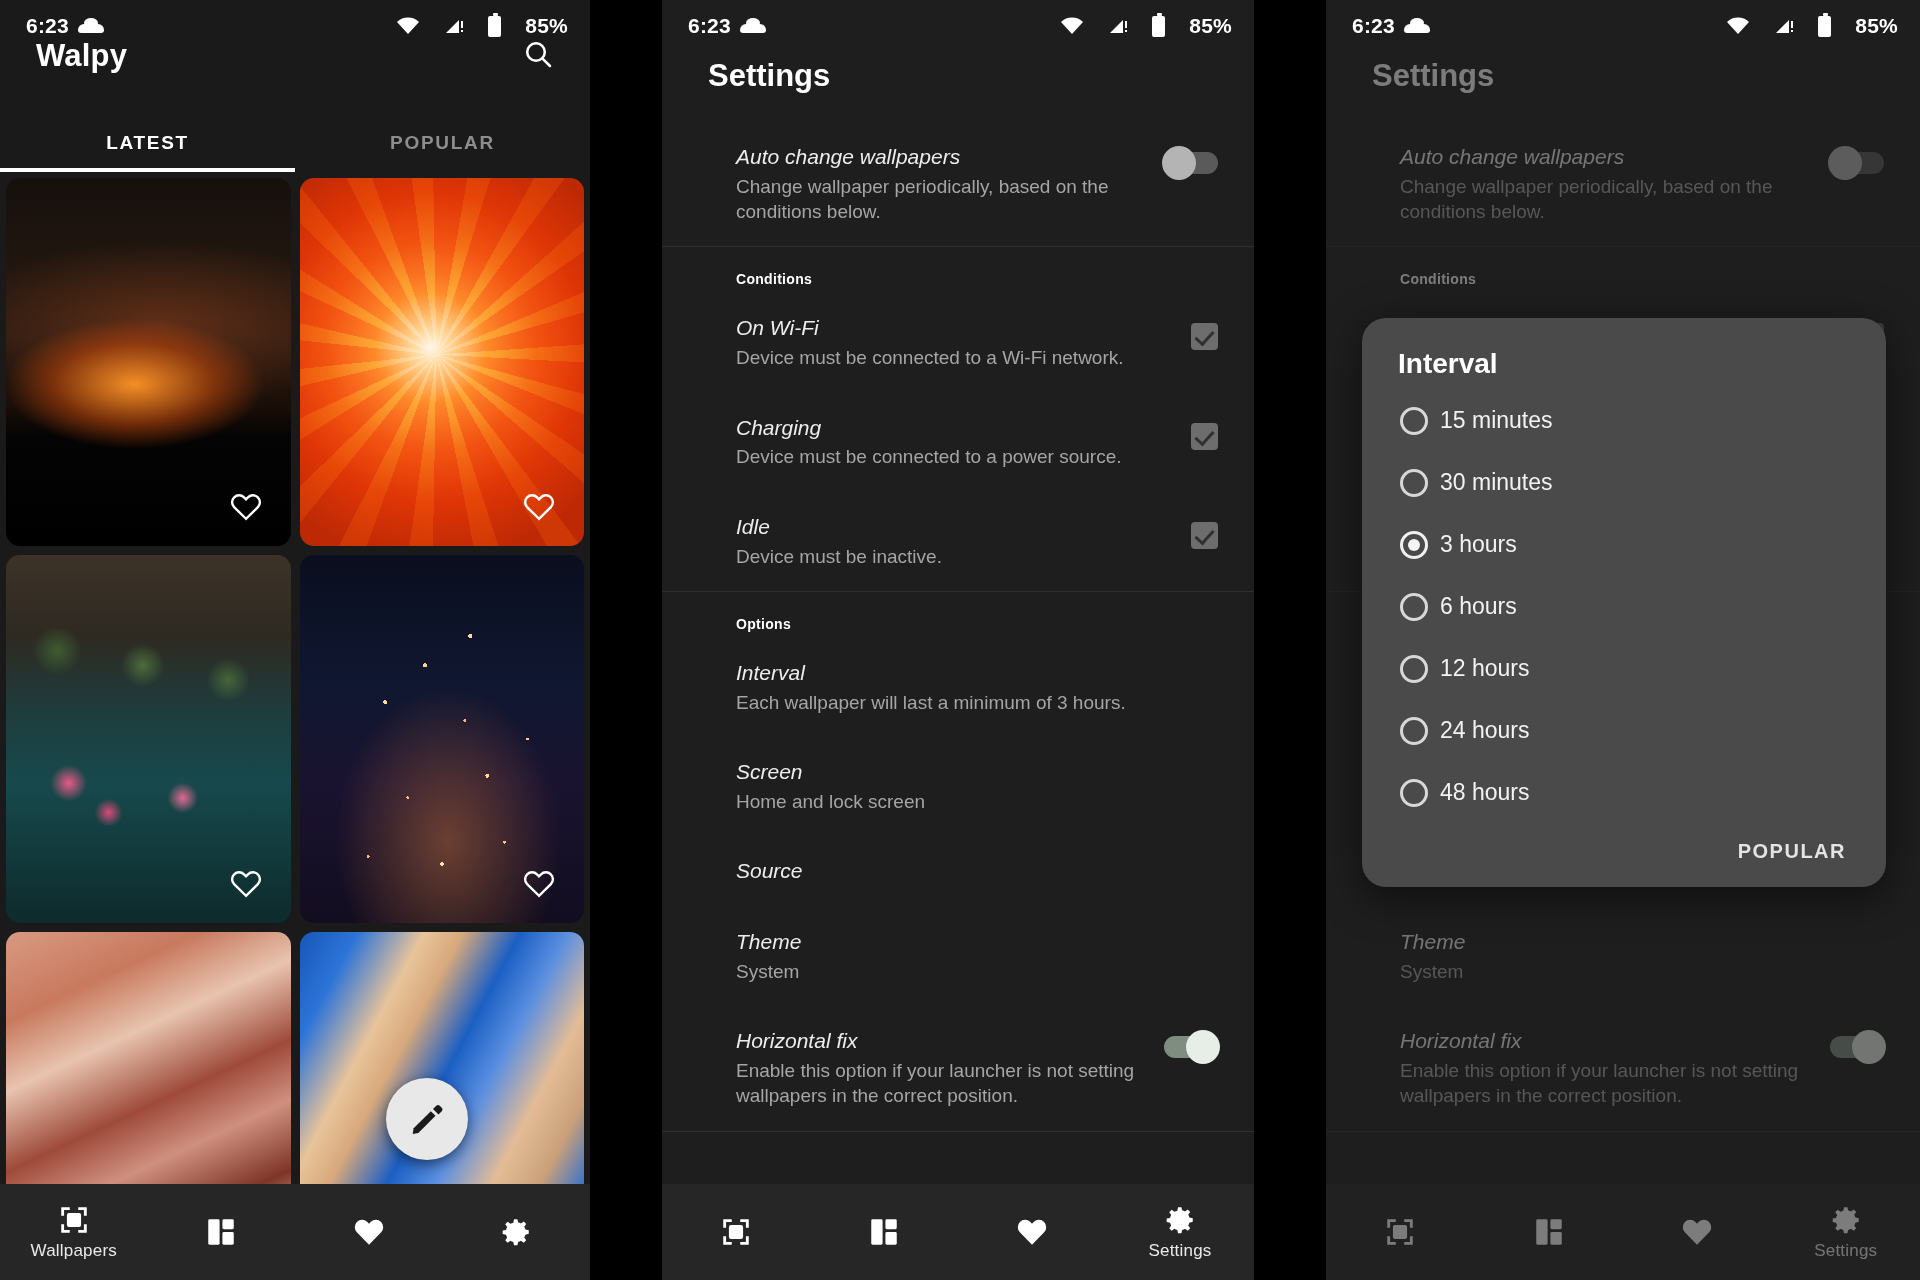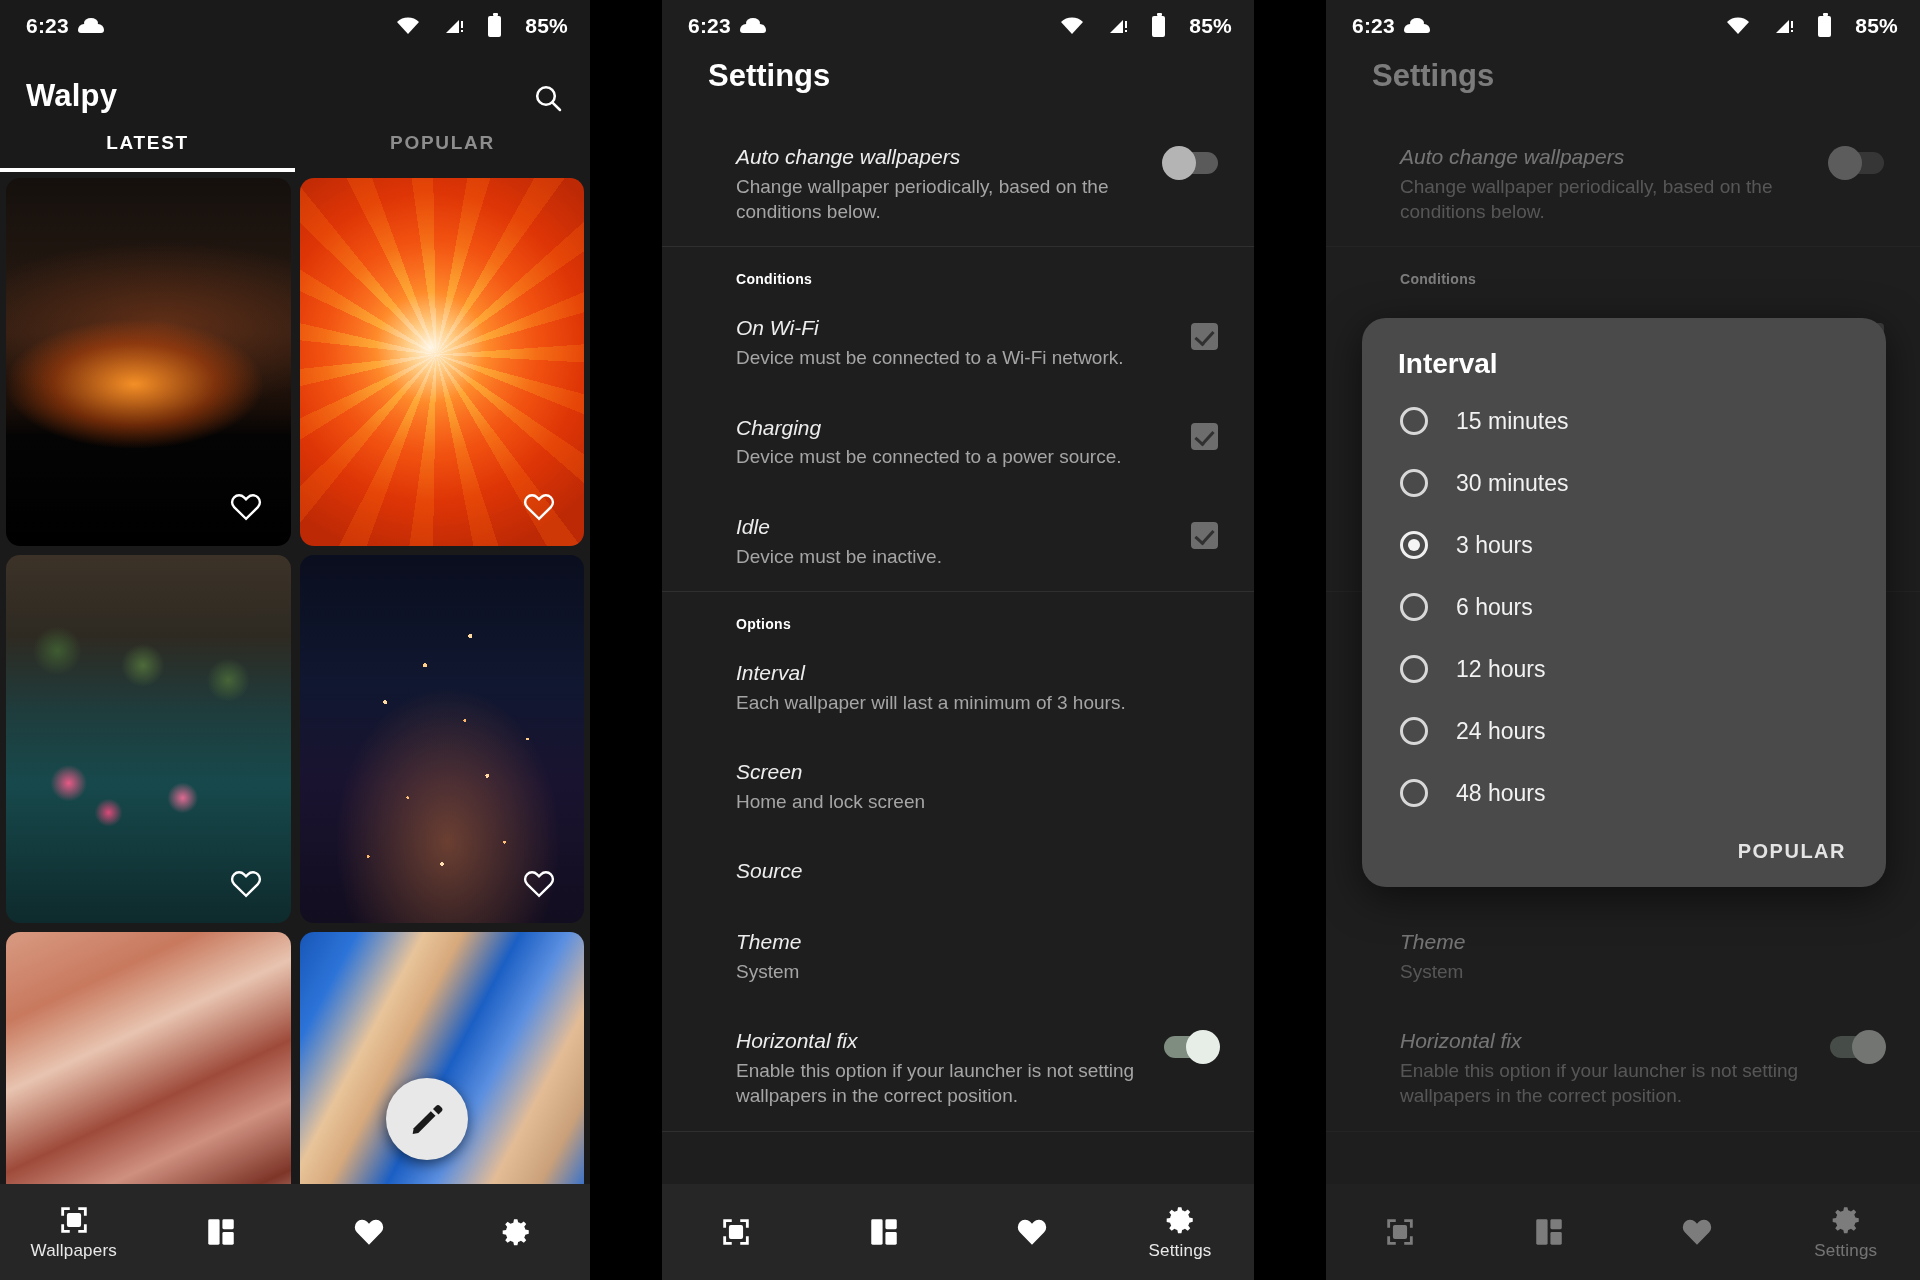--- a/index.html
+++ b/index.html
@@ -37,21 +37,21 @@
     content:""; position:absolute; left:6px; bottom:5px; width:14px; height:10px;
     background:#fff; border-radius: 50%;
   }
   .wifi-ico { width:24px; height:18px; }
   .sig-ico  { width:20px; height:18px; }
   .bat-ico  { width:13px; height:21px; border:2px solid #fff; border-radius:2px; position:relative; background:#fff; }
   .bat-ico::before { content:""; position:absolute; top:-5px; left:3px; width:5px; height:3px; background:#fff; border-radius:1px; }
   .pct { font-size: 21px; font-weight: bold; }
 
   
-  .app-bar { height: 76px; display:flex; align-items:flex-end; justify-content:space-between; padding: 0 26px; }
+  .app-bar { height: 76px; display:flex; align-items:flex-start; justify-content:space-between; padding: 0 36px; }
   .app-title { color:#fff; font-size: 31px; font-weight: bold; letter-spacing: .2px; }
   .tabs { display:flex; height: 58px; }
   .tab {
     flex:1; display:flex; align-items:center; justify-content:center;
     color:#8d8d8d; font-size: 19px; font-weight: bold; letter-spacing: 1.7px;
     position: relative;
   }
   .tab.active { color:#fff; }
   .tab.active::after {
     content:""; position:absolute; left:0; right:0; bottom:0; height:4px; background:#fff;
@@ -181,21 +181,21 @@
     content:""; position:absolute; left: 8px; top: 4px;
     width: 8px; height: 15px; border:solid #303030; border-width: 0 3px 3px 0;
     transform: rotate(42deg);
   }
   .dialog {
     position:absolute; left: 36px; top: 318px; width: 524px;
     background: #4a4a4a; border-radius: 24px; padding: 30px 0 14px 0;
     box-shadow: 0 10px 40px rgba(0,0,0,.55);
   }
   .dlg-title { color:#fff; font-size: 28px; font-weight:bold; padding: 0 0 10px 36px; }
-  .dlg-opt { display:flex; align-items:center; gap: 28px; padding: 17px 0 17px 38px; }
+  .dlg-opt { display:flex; gap: 12px; padding: 17px 0 17px 38px; }
   .radio { width: 28px; height: 28px; border-radius:50%; border: 3px solid #d8d8d8; position:relative; flex:0 0 auto; }
   .radio.sel { border-color:#f0f0f0; }
   .radio.sel::after {
     content:""; position:absolute; left:5px; top:5px; width:12px; height:12px;
     border-radius:50%; background:#f5f5f5;
   }
   .dlg-opt-label { color:#f2f2f2; font-size: 23px; }
   .dlg-actions { display:flex; justify-content:flex-end; padding: 16px 40px 10px 0; }
   .dlg-cancel { color:#e4e4e4; font-size: 20px; font-weight: bold; letter-spacing: 1.5px; }
 

